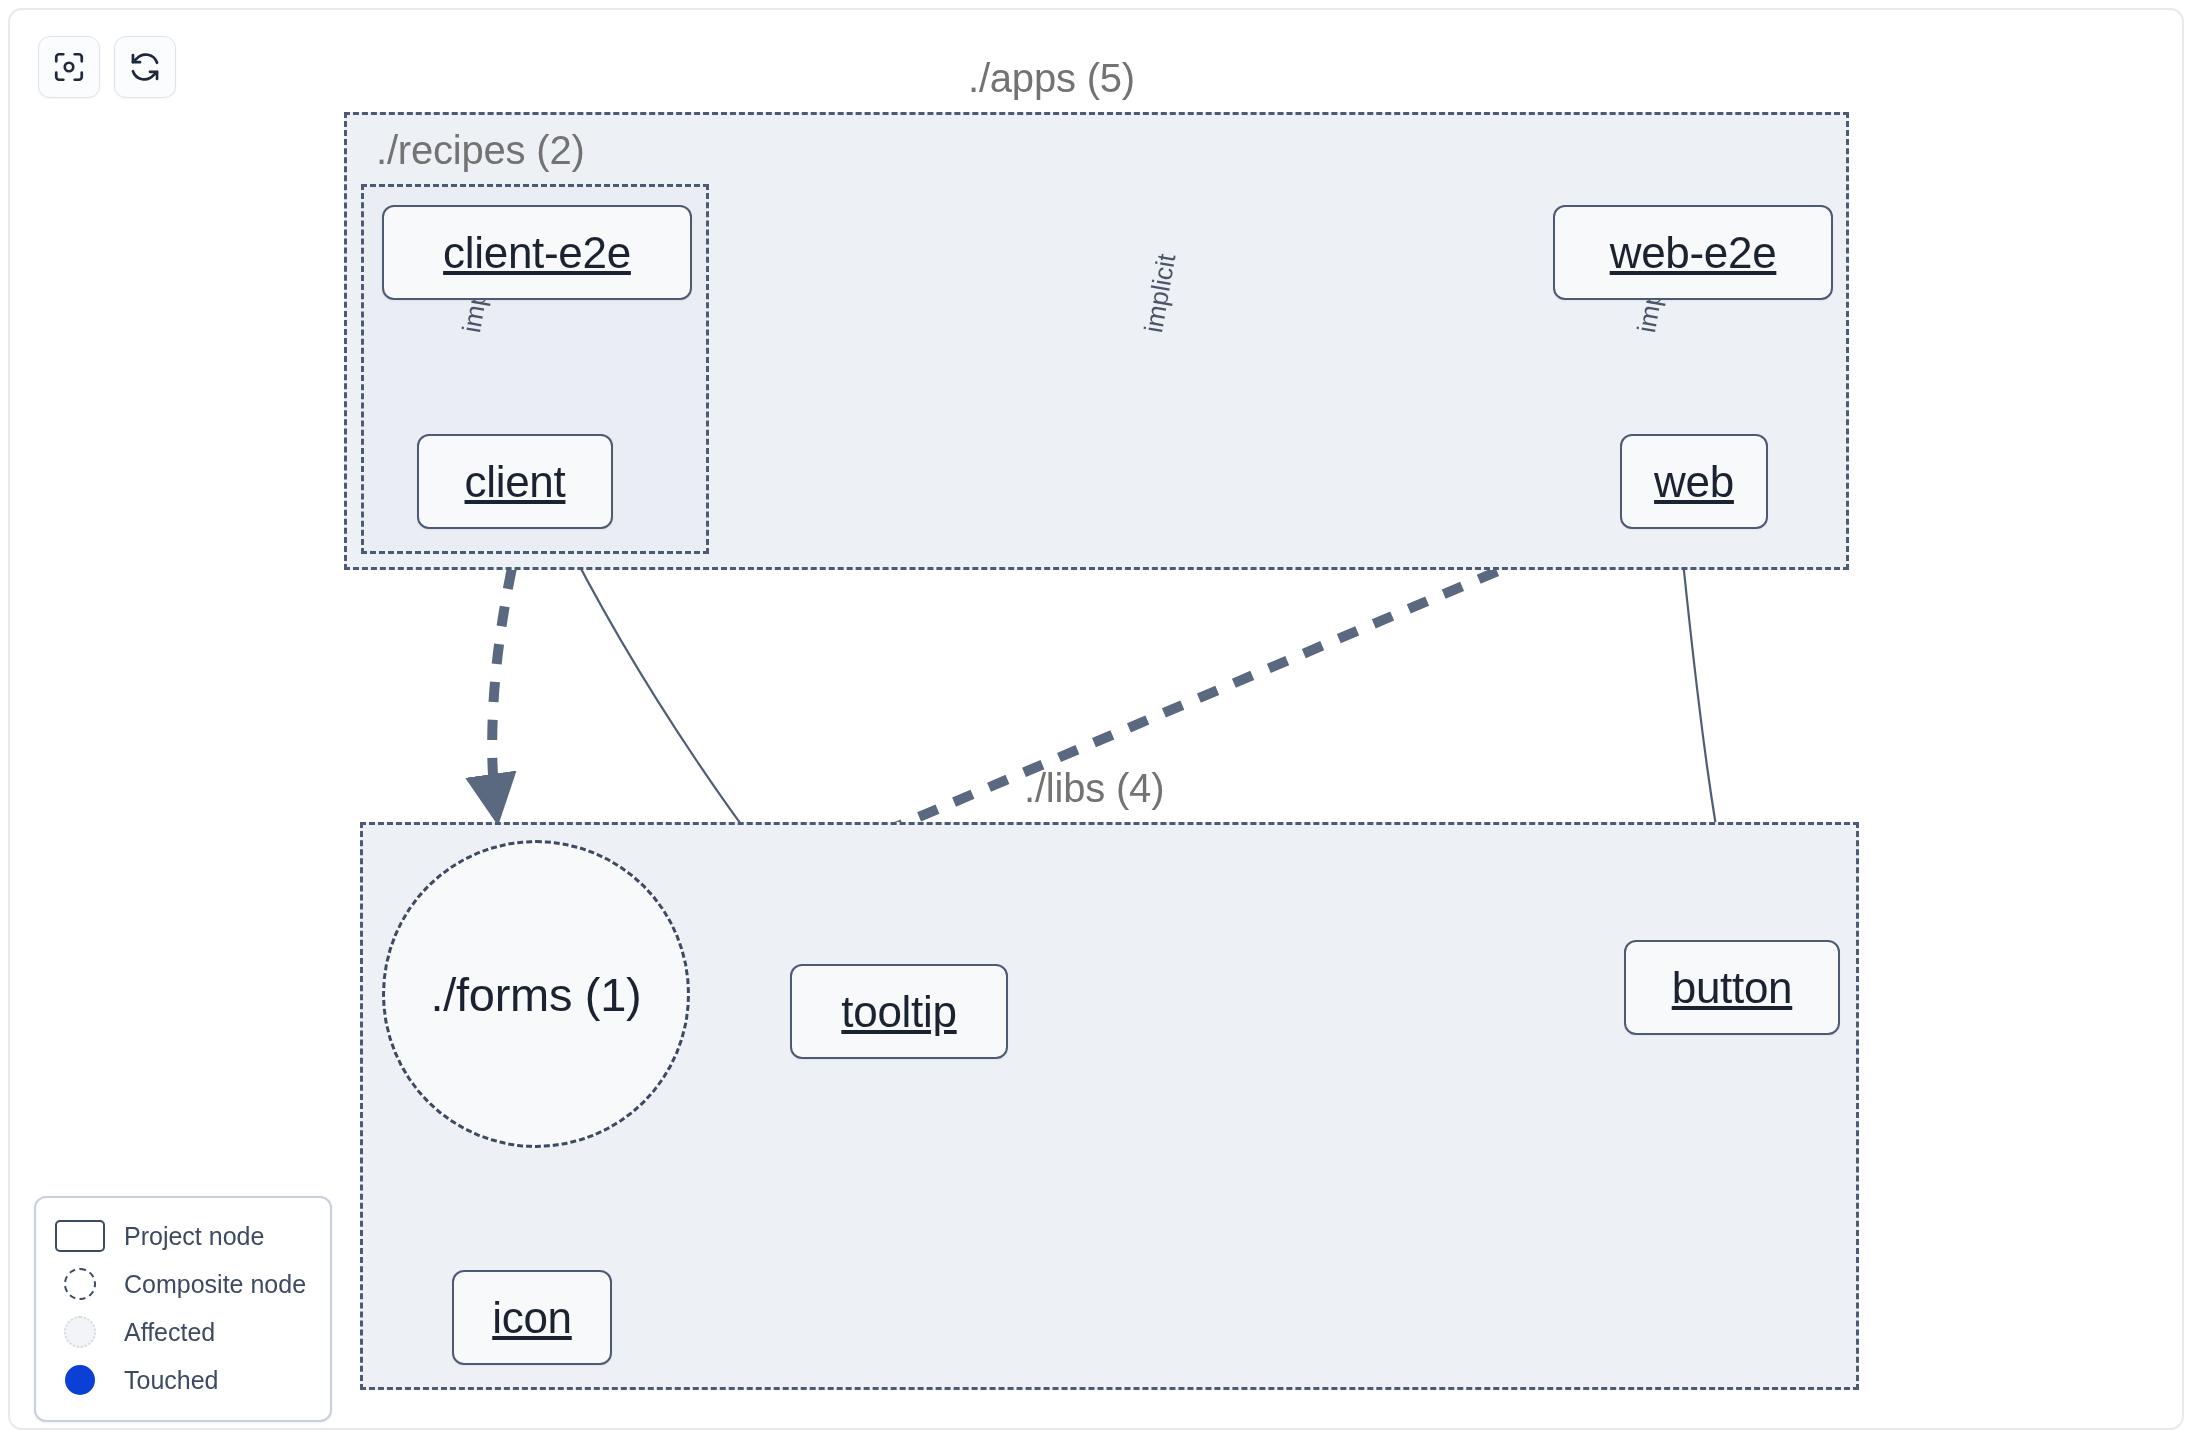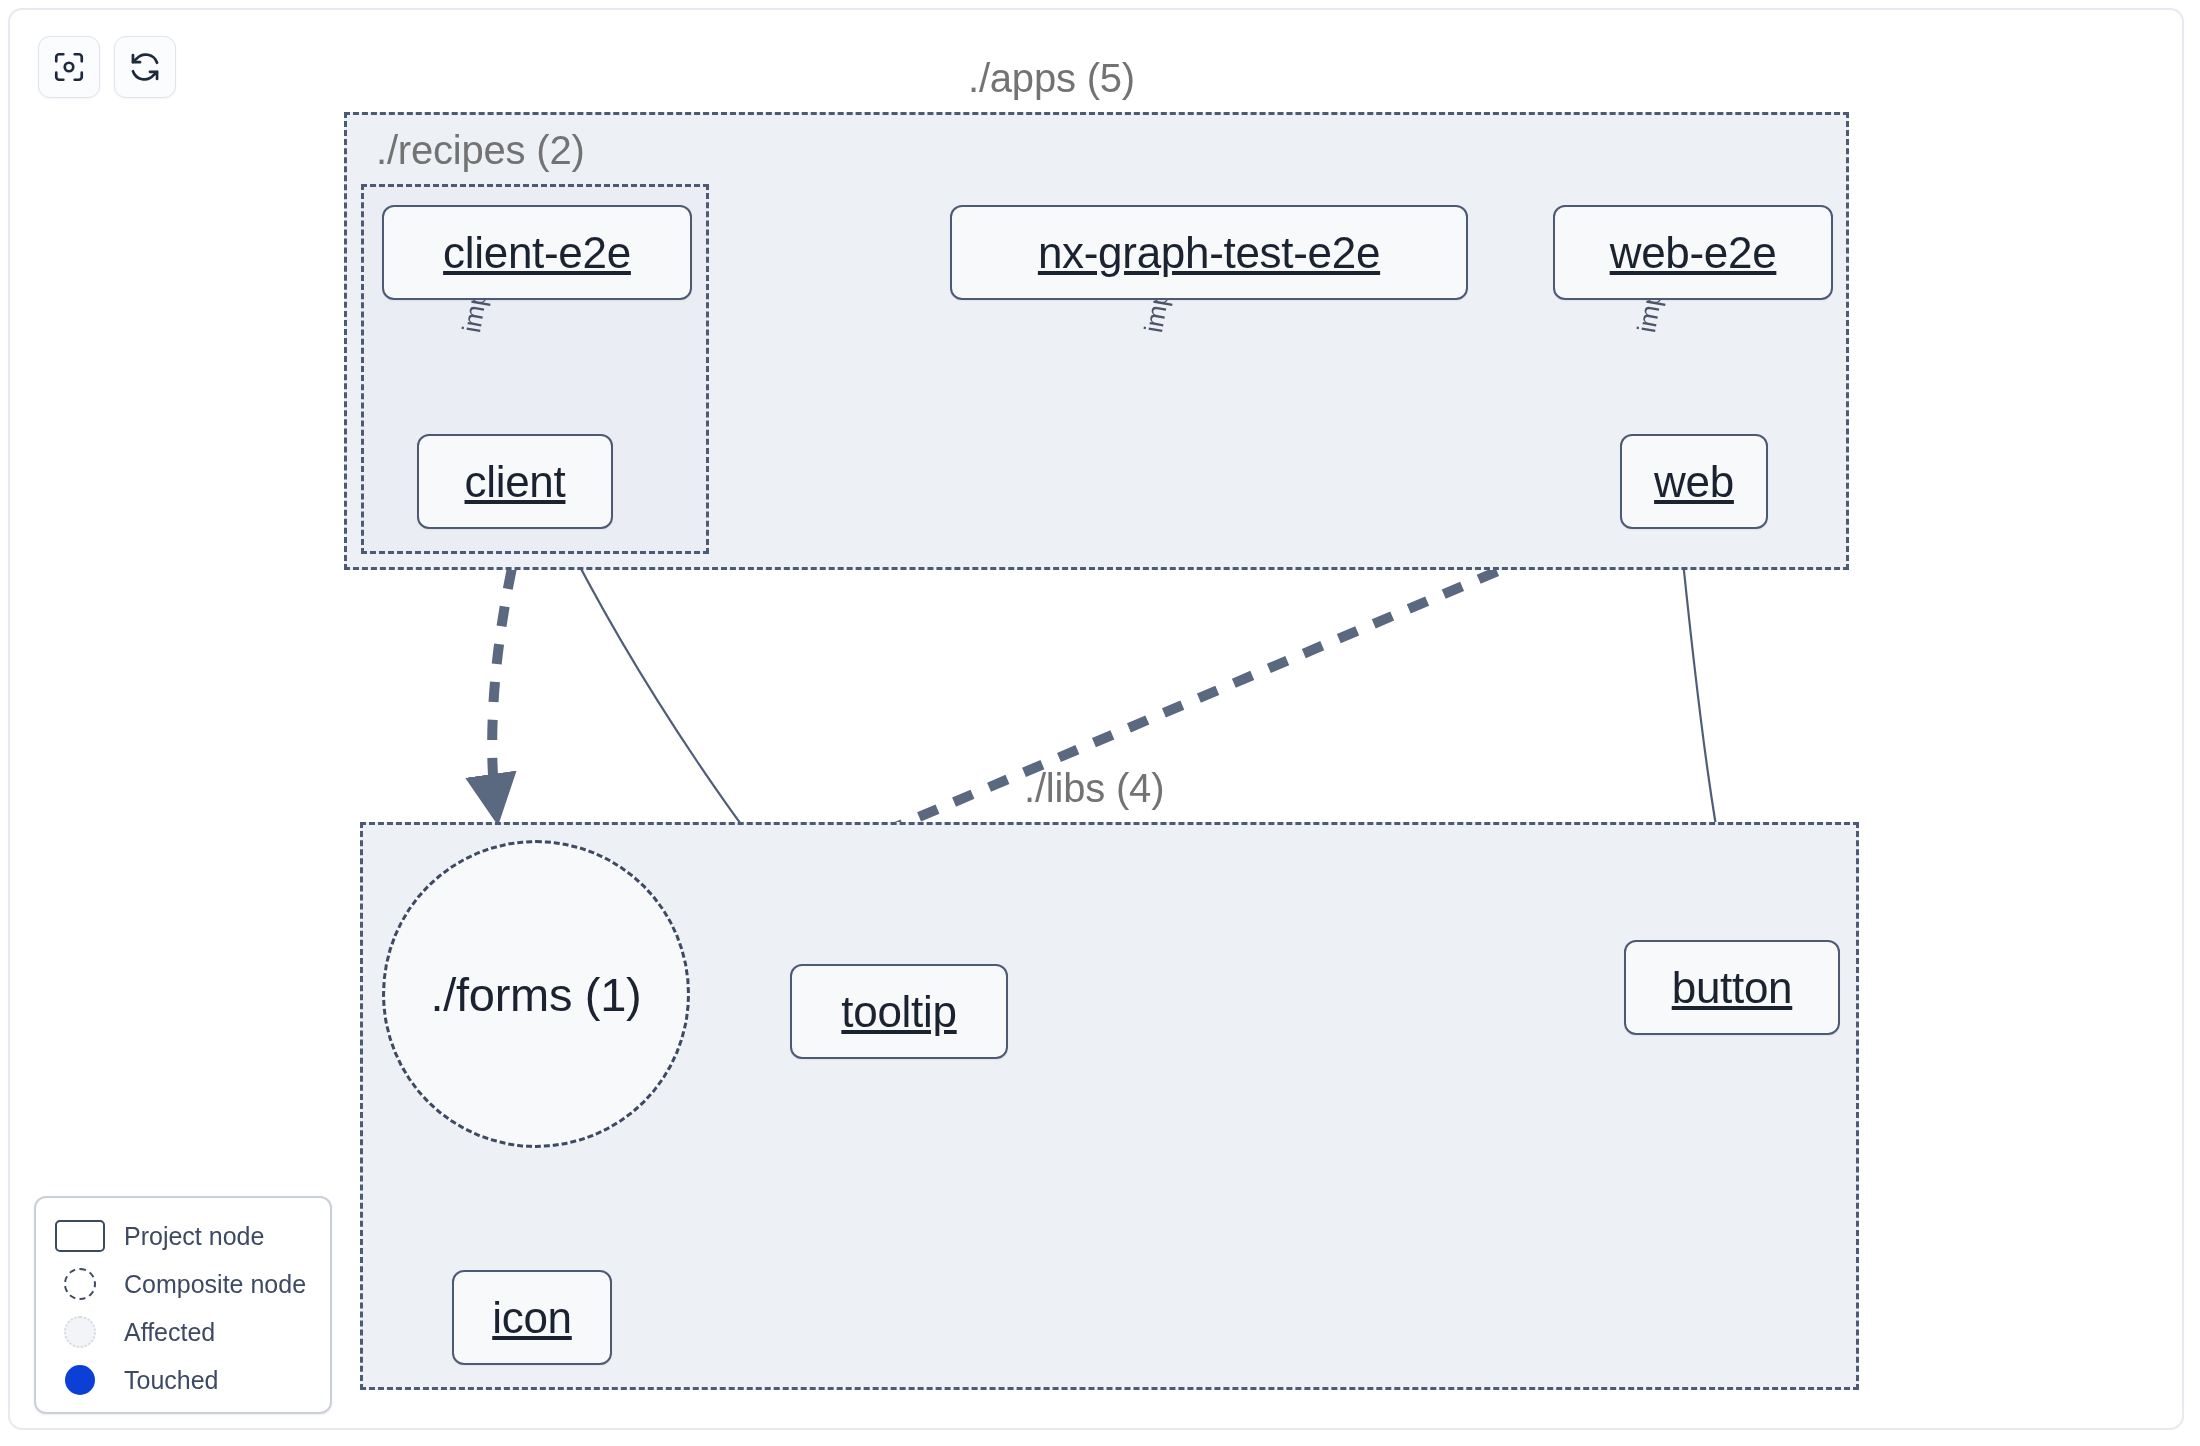--- a/index.html
+++ b/index.html
@@ -145,21 +145,21 @@
 
   
   .legend {
     position: absolute;
     left: 34px;
     top: 1196px;
     width: 298px;
     background: #ffffff;
     border: 2px solid #c9cfdb;
     border-radius: 12px;
-    padding: 14px 18px 8px 18px;
+    padding: 14px 18px 16px 18px;
     box-sizing: border-box;
     z-index: 50;
     box-shadow: 0 1px 3px rgba(30,41,59,0.07);
   }
   .legend-row {
     display: flex;
     align-items: center;
     height: 48px;
     gap: 18px;
   }
@@ -288,23 +288,20 @@
   </svg>
 
   <div class="edge-label" style="left:458px; top:330px; transform: rotate(-80deg); transform-origin: left top;">implicit</div>
   <div class="edge-label" style="left:1140px; top:330px; transform: rotate(-80deg); transform-origin: left top;">implicit</div>
   <div class="edge-label" style="left:1633px; top:330px; transform: rotate(-80deg); transform-origin: left top;">implicit</div>
 
   <div class="node" style="left:382px; top:205px; width:310px; height:95px;">
     <span class="node-label">client-e2e</span>
   </div>
 
-  <div class="node" style="left:950px; top:205px; width:518px; height:95px;">
-    <span class="node-label">nx-graph-test-e2e</span>
-  </div>
 
   <div class="node" style="left:1553px; top:205px; width:280px; height:95px;">
     <span class="node-label">web-e2e</span>
   </div>
 
   <div class="node" style="left:417px; top:434px; width:196px; height:95px;">
     <span class="node-label">client</span>
   </div>
 
 

